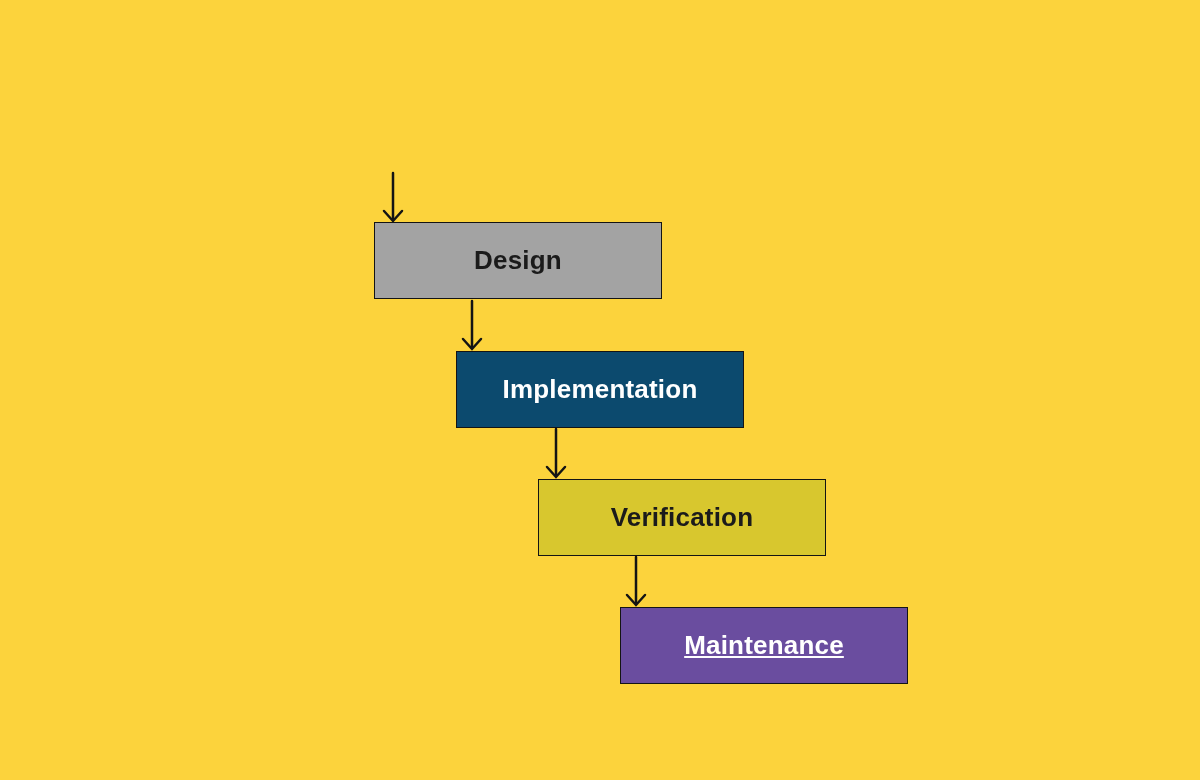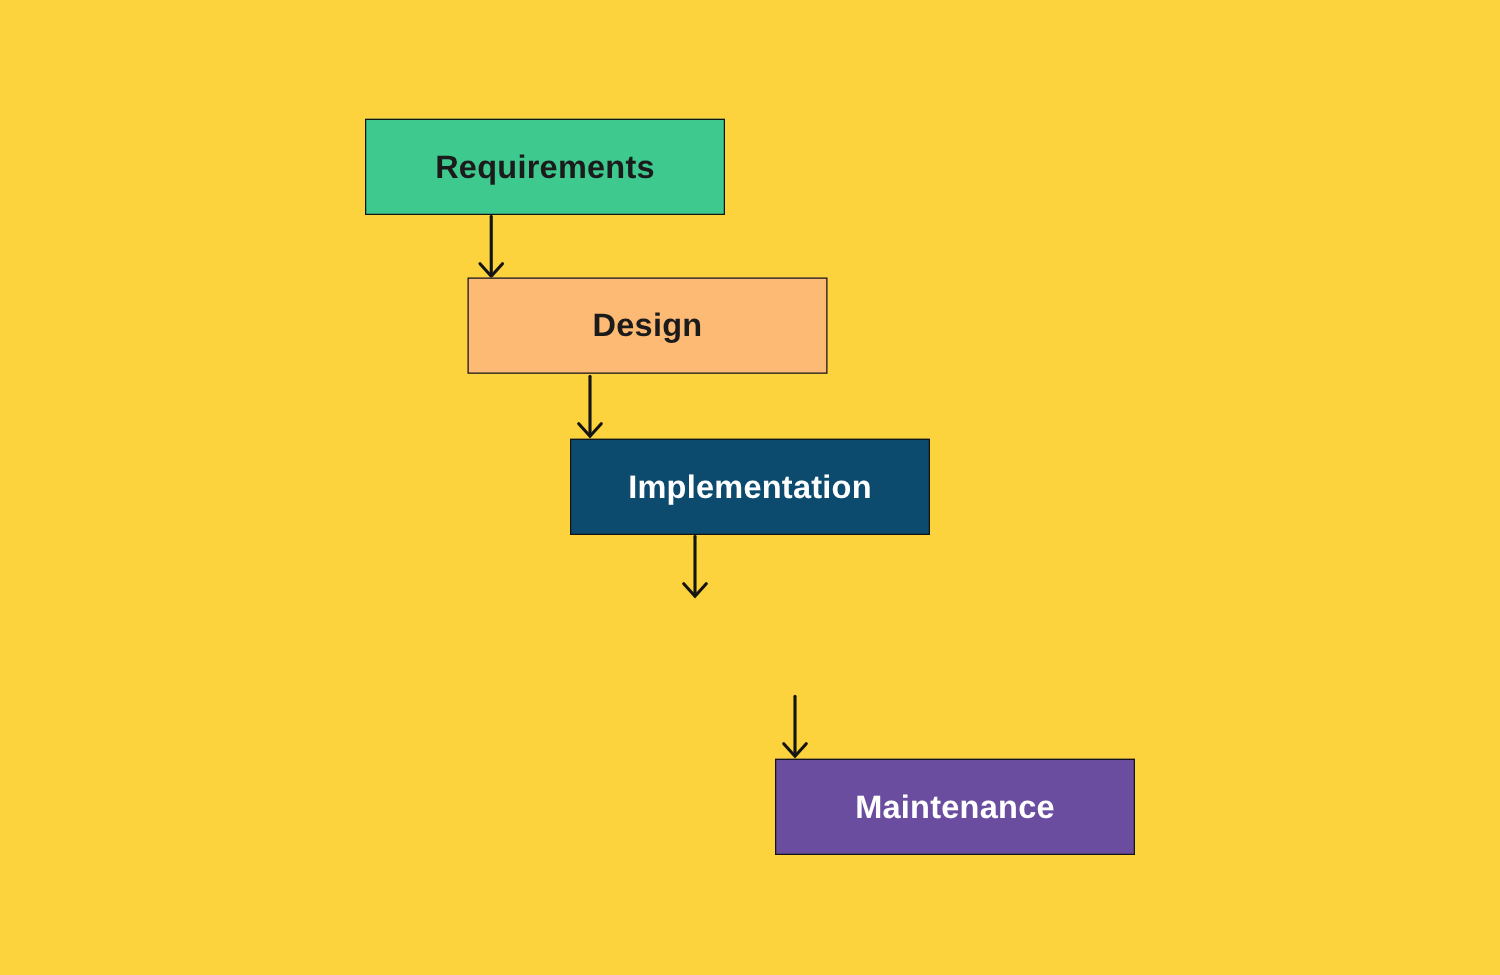--- a/index.html
+++ b/index.html
@@ -66,30 +66,30 @@
     <g>
       <line x1="556" y1="429" x2="556" y2="474"></line>
       <polyline points="547,467 556,477 565,467"></polyline>
     </g>
     <g>
       <line x1="636" y1="557" x2="636" y2="602"></line>
       <polyline points="627,595 636,605 645,595"></polyline>
     </g>
   </svg>
 
-  <div id="box-0" class="stage-box" style="background-color: rgb(62, 201, 143); color: rgb(27, 27, 27);">
-    <span>Requirements</span>
-  </div>
 
-  <div id="box-1" class="stage-box" style="background-color: #fdba74; color: rgb(27, 27, 27);">
+  <div id="box-1" class="stage-box" style="background-color: #a3a3a3; color: rgb(27, 27, 27);">
     <span>Design</span>
   </div>
 
   <div id="box-2" class="stage-box" style="background-color: #0c4a6e; color: rgb(255, 255, 255);">
     <span>Implementation</span>
   </div>
 
+  <div id="box-3" class="stage-box" style="background-color: rgb(216, 199, 46); color: rgb(27, 27, 27);">
+    <span>Verification</span>
+  </div>
 
-  <div id="box-4" class="stage-box" style="background-color: rgb(106, 77, 159); color: rgb(255, 255, 255);">
+  <div id="box-4" class="stage-box" style="background-color: rgb(106, 77, 159); color: rgb(255, 255, 255); text-decoration: underline;">
     <span>Maintenance</span>
   </div>
 
 </div>
 
 </body></html>

